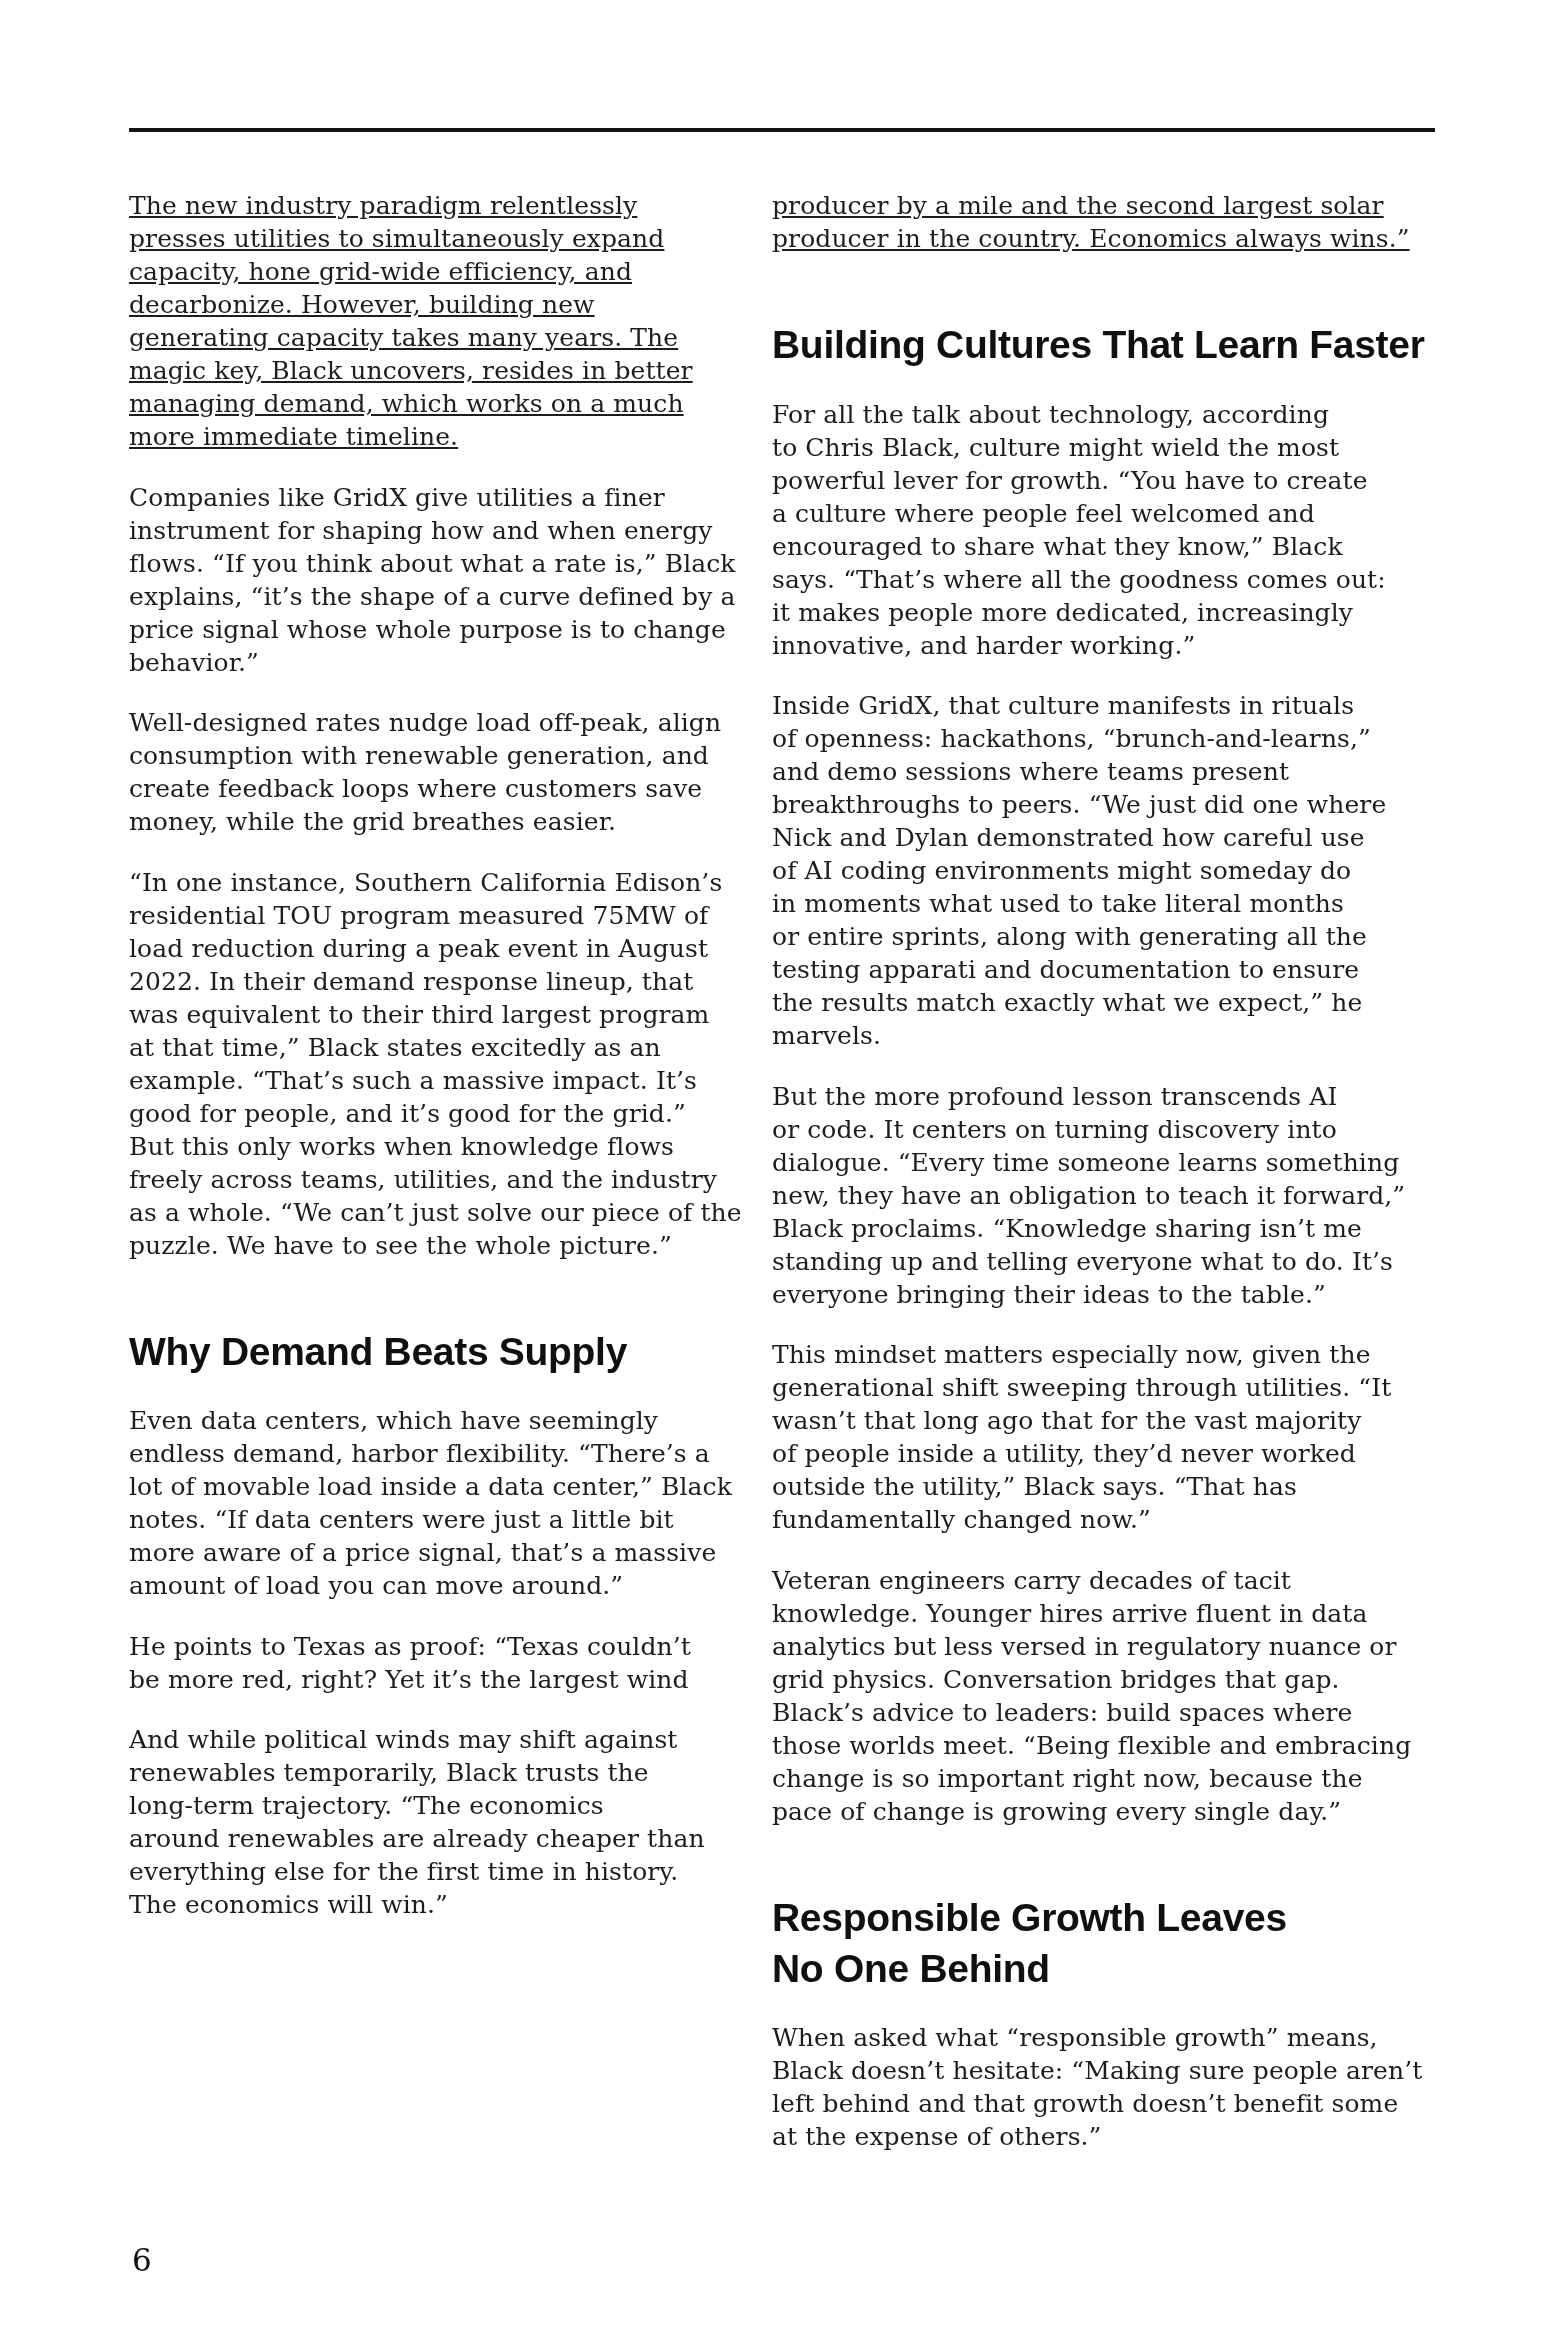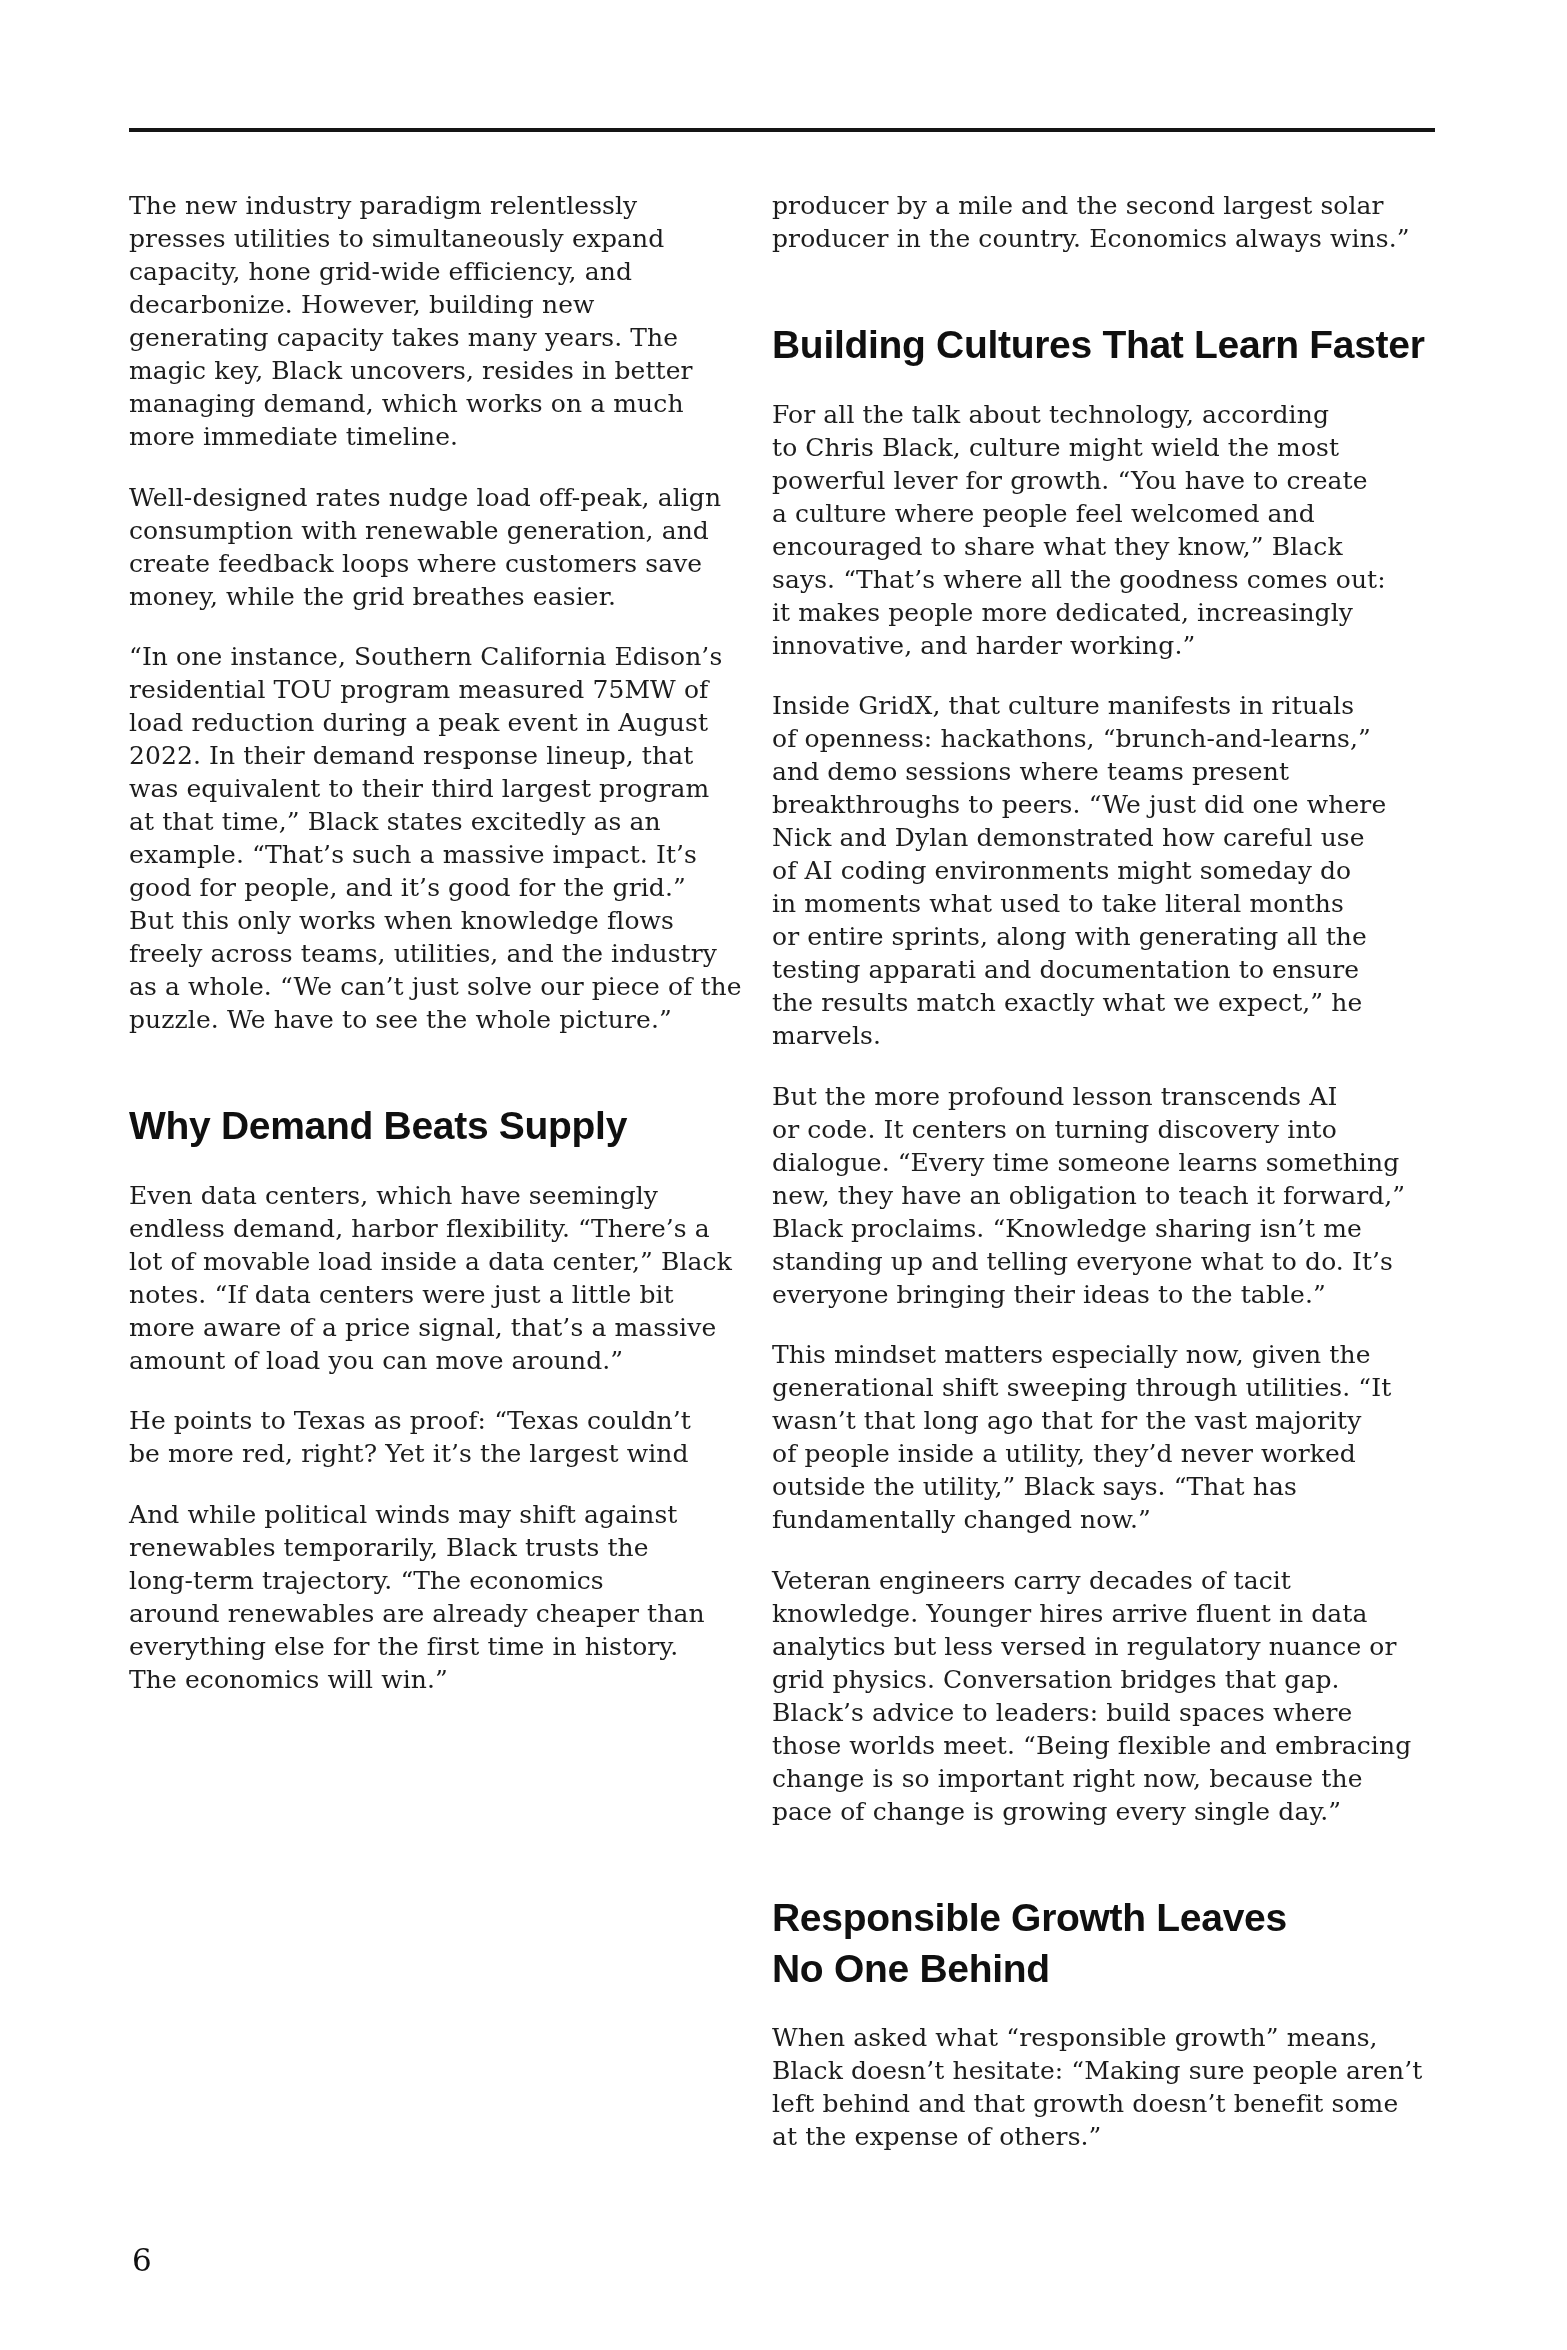--- a/index.html
+++ b/index.html
@@ -37,21 +37,21 @@
   h2.section {
     font-family: Liberation Sans, sans-serif;
     font-weight: 700;
     font-size: 39px;
     line-height: 51px;
     margin: 64px 0 27.5px 0;
     white-space: pre;
     letter-spacing: -0.3px;
     color: #101010;
   }
-  h2.section:first-child, p.body:first-child { margin-top: 0; }
+  h2.section:first-child, p.body:first-child { margin-top: 0; text-decoration: underline; }
   .page-number {
     position: absolute;
     left: 132px;
     top: 2243px;
     font-size: 31px;
     line-height: 35px;
     color: #111111;
   }
 </style>
 </head>
@@ -61,20 +61,26 @@
 
 <div class="col col-left">
   <p class="body">The new industry paradigm relentlessly
 presses utilities to simultaneously expand
 capacity, hone grid-wide efficiency, and
 decarbonize. However, building new
 generating capacity takes many years. The
 magic key, Black uncovers, resides in better
 managing demand, which works on a much
 more immediate timeline.</p>
+  <p class="body">Companies like GridX give utilities a finer
+instrument for shaping how and when energy
+flows. “If you think about what a rate is,” Black
+explains, “it’s the shape of a curve defined by a
+price signal whose whole purpose is to change
+behavior.”</p>
   <p class="body">Well-designed rates nudge load off-peak, align
 consumption with renewable generation, and
 create feedback loops where customers save
 money, while the grid breathes easier.</p>
   <p class="body">“In one instance, Southern California Edison’s
 residential TOU program measured 75MW of
 load reduction during a peak event in August
 2022. In their demand response lineup, that
 was equivalent to their third largest program
 at that time,” Black states excitedly as an

